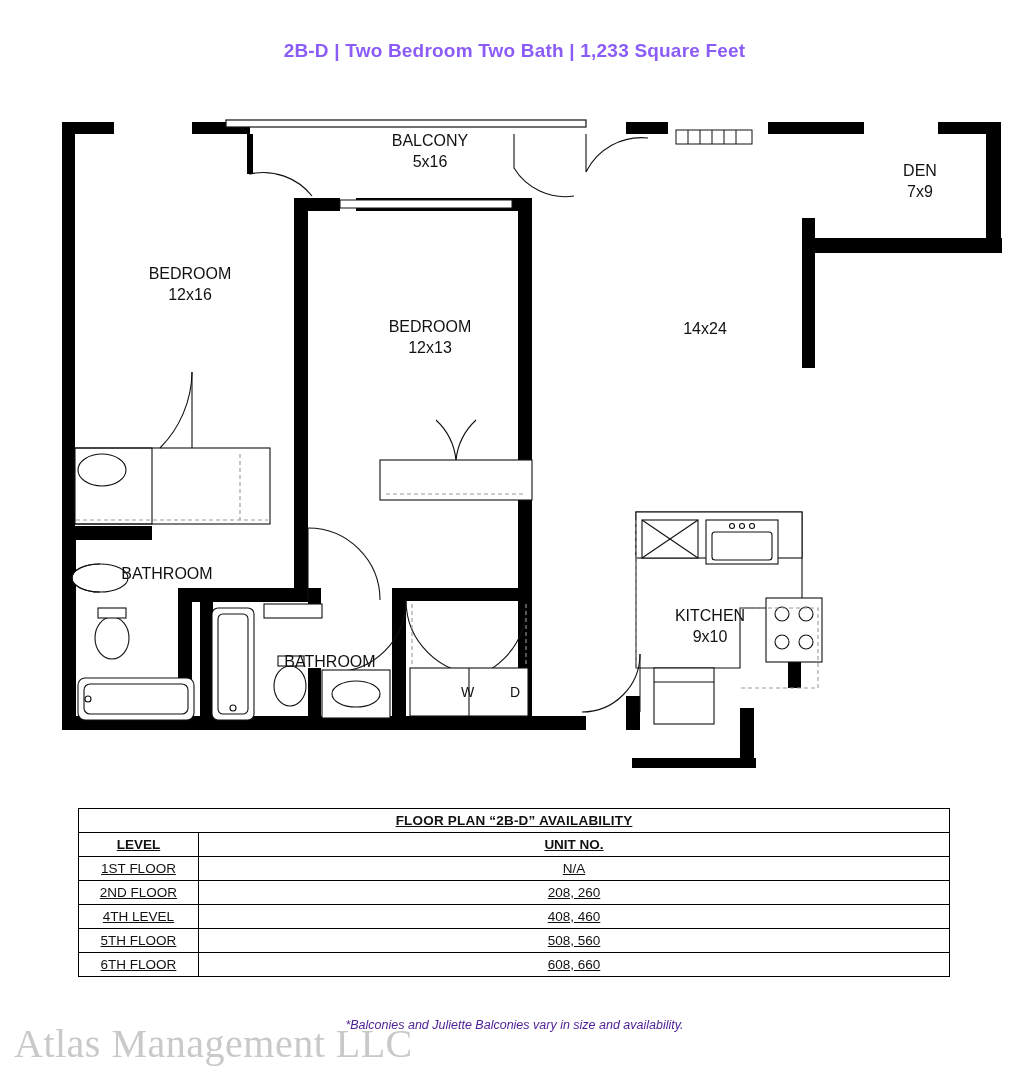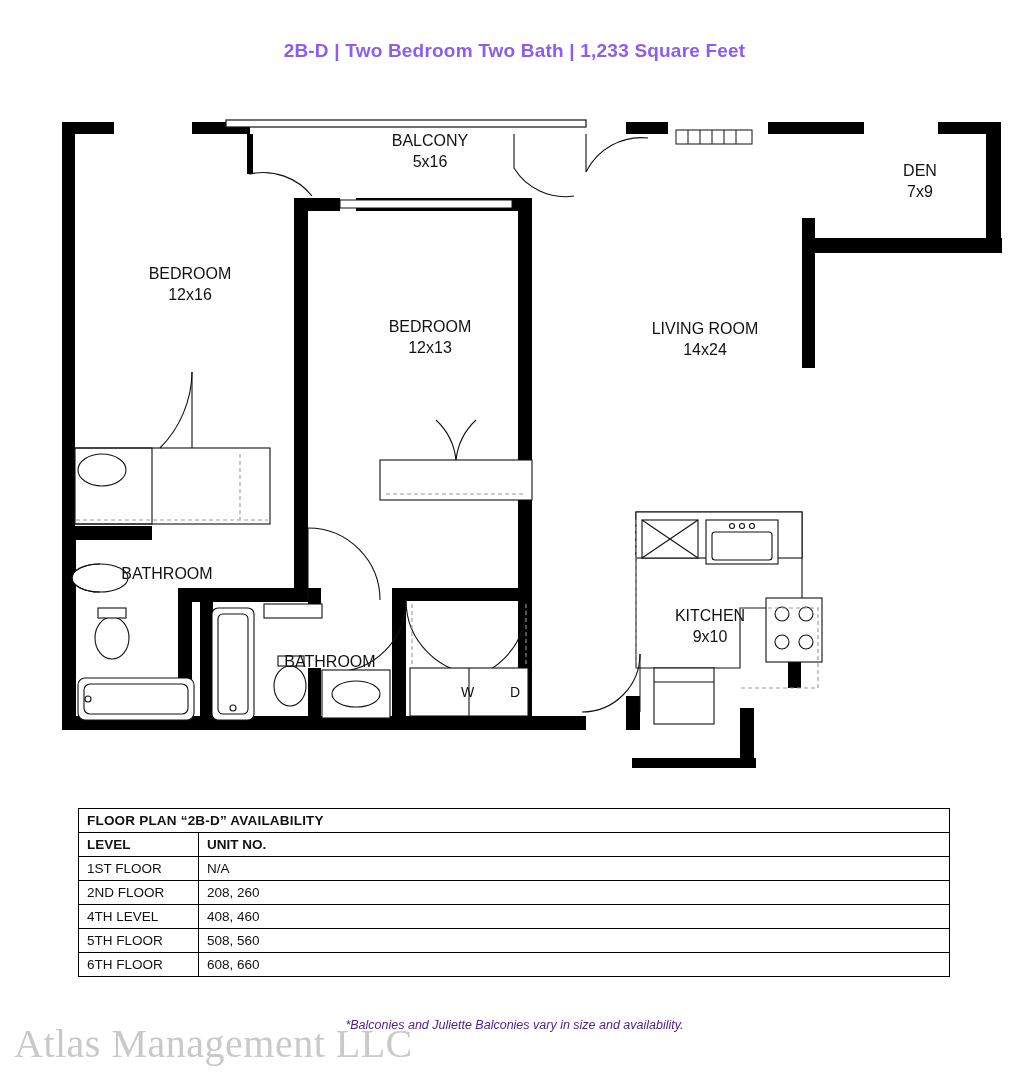--- a/index.html
+++ b/index.html
@@ -57,23 +57,24 @@
     width: 872px;
     border: 1.5px solid #000;
     border-collapse: collapse;
     background: #fff;
   }
   #avail td, #avail th {
     border: 1px solid #000;
     padding: 4px 8px;
     font-size: 13.5px;
     color: #111;
-    text-align: left;
+    text-align: center;
     height: 20px;
     vertical-align: middle;
+    text-decoration: underline;
   }
   #avail .hdr-main {
     font-weight: bold;
     font-size: 13.5px;
     letter-spacing: 0.2px;
   }
   #avail .col-level { width: 120px; font-weight: normal; }
 
   
   #footnote {
@@ -282,21 +283,20 @@
       <span class="nm">BEDROOM</span>
       <span class="dm">12x16</span>
     </div>
 
     <div class="roomlabel" style="left:300px; top:208px; width:180px;">
       <span class="nm">BEDROOM</span>
       <span class="dm">12x13</span>
     </div>
 
     <div class="roomlabel" style="left:555px; top:210px; width:220px;">
-      <span class="nm">LIVING ROOM</span>
       <span class="dm">14x24</span>
     </div>
 
     <div class="roomlabel" style="left:32px; top:455px; width:190px;">
       <span class="nm">BATHROOM</span>
     </div>
 
     <div class="roomlabel" style="left:195px; top:543px; width:190px;">
       <span class="nm">BATHROOM</span>
     </div>

